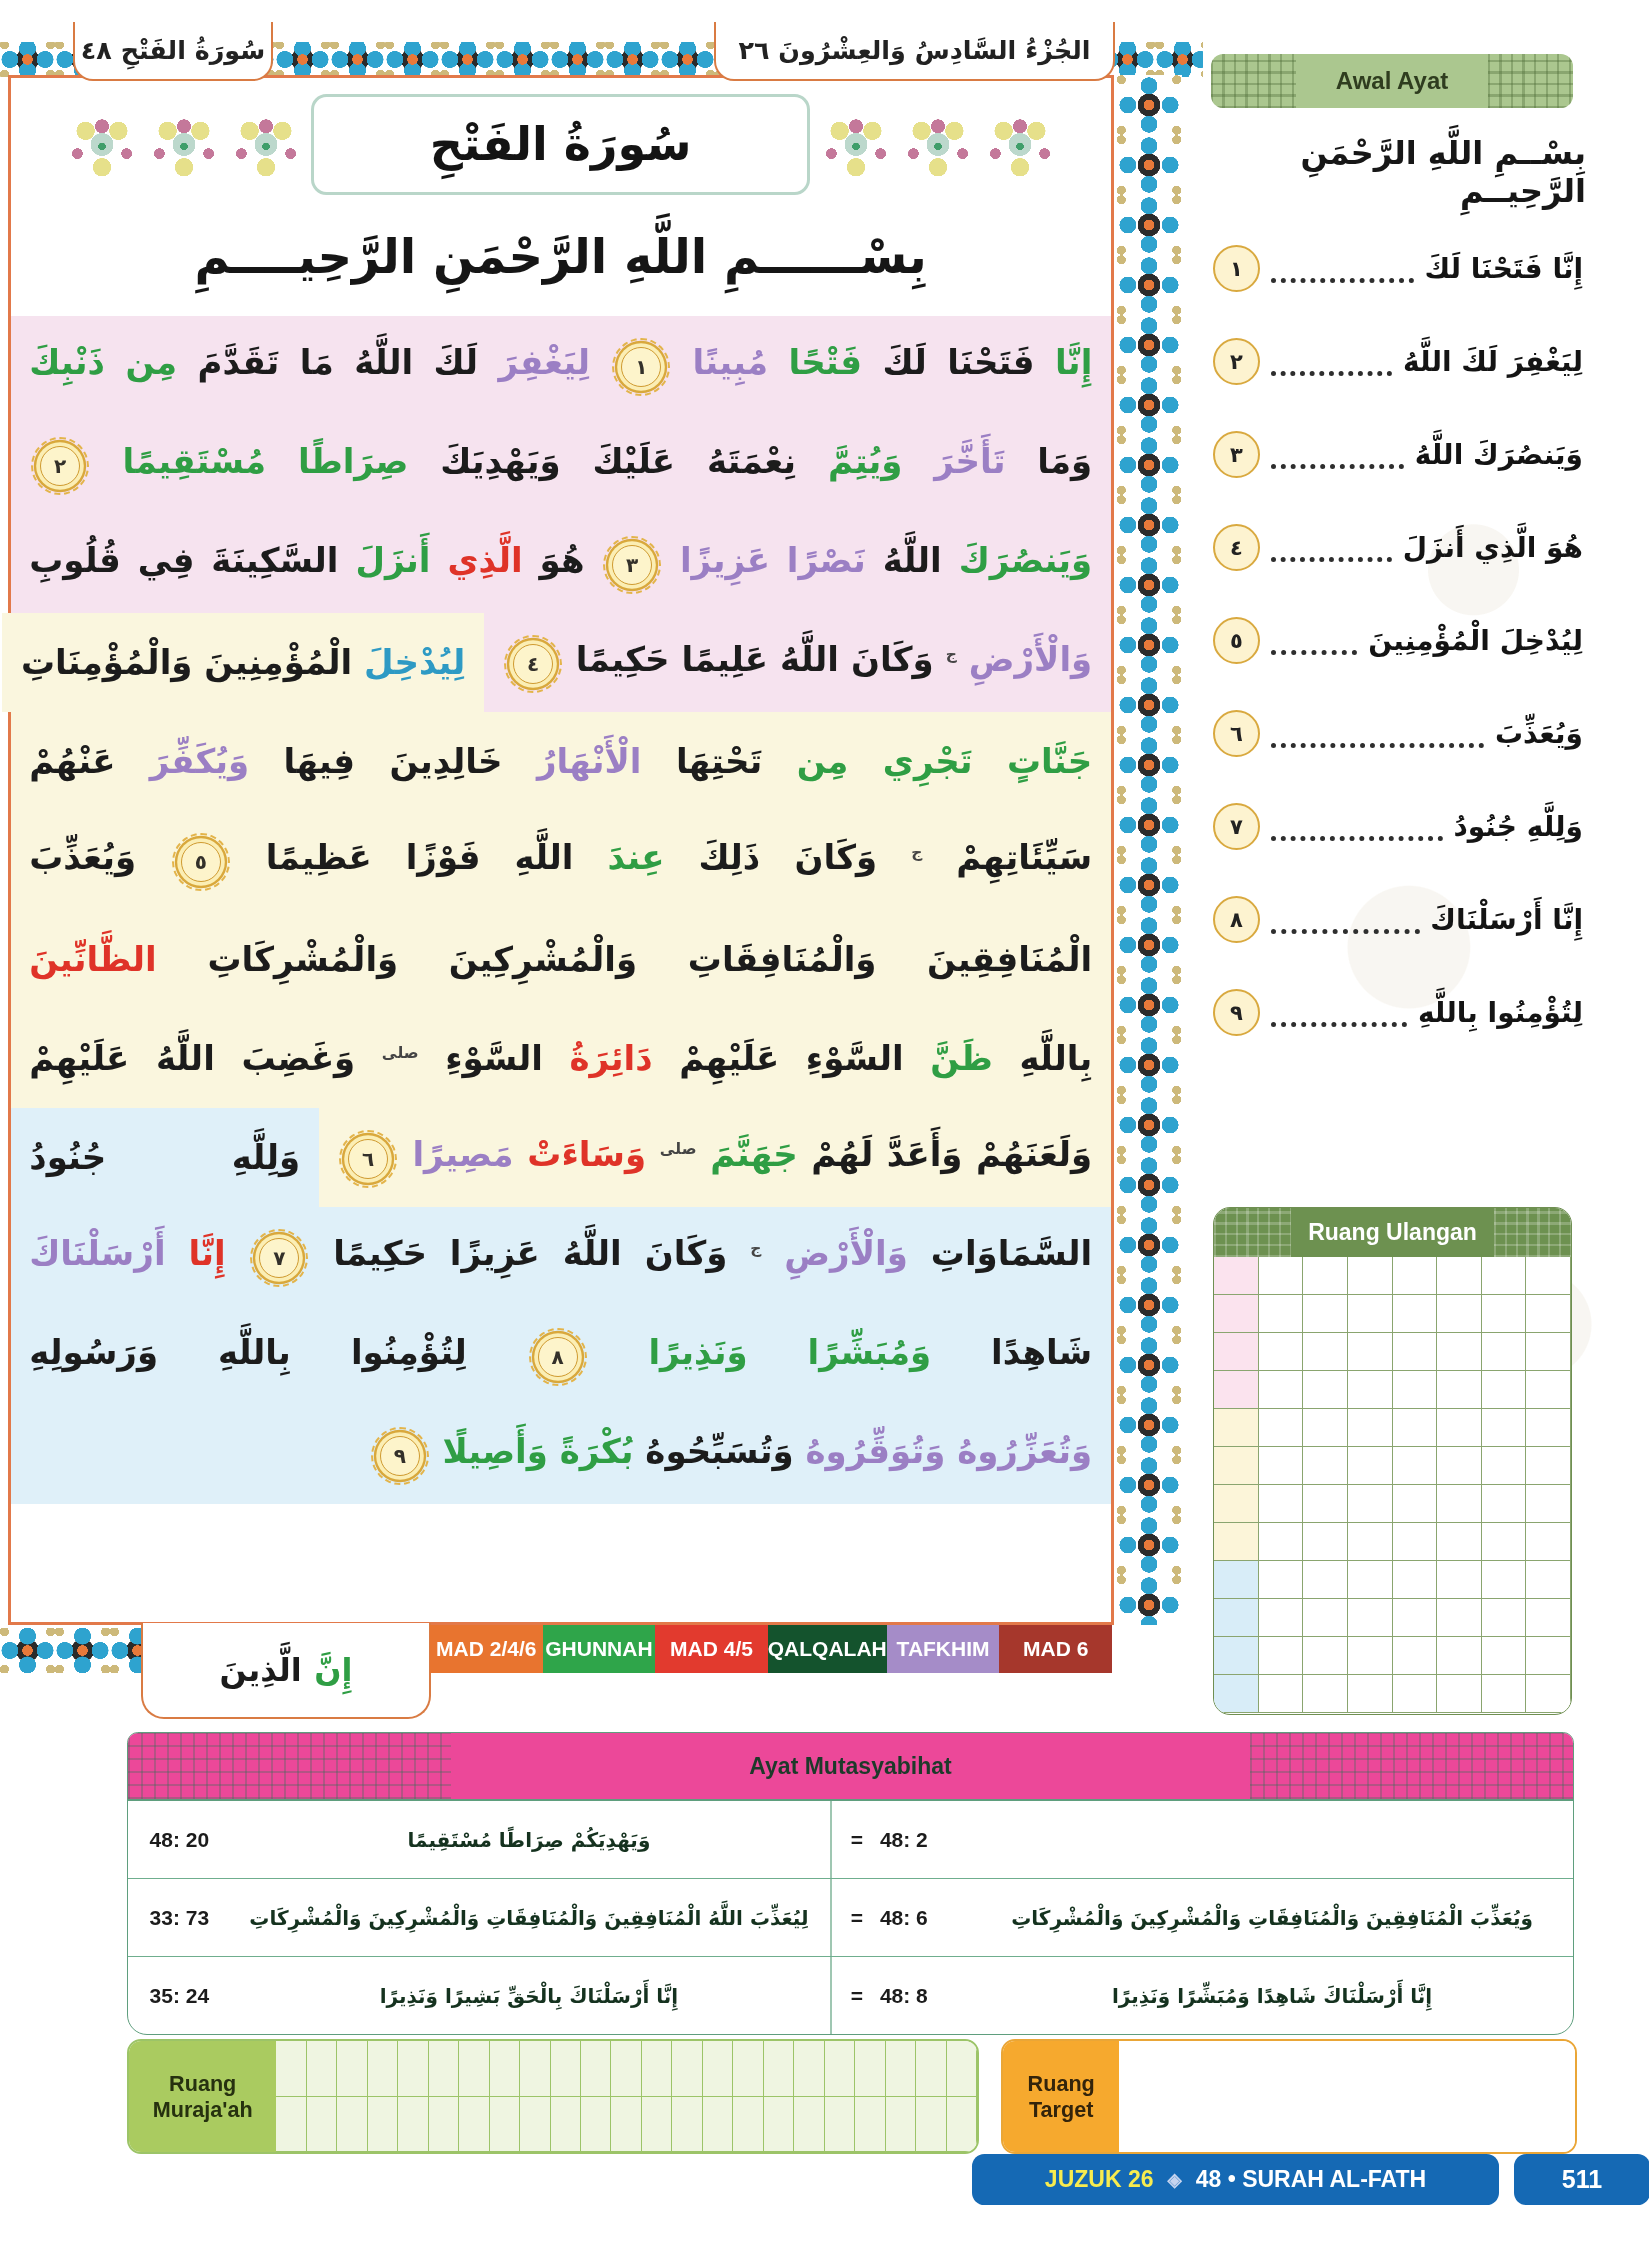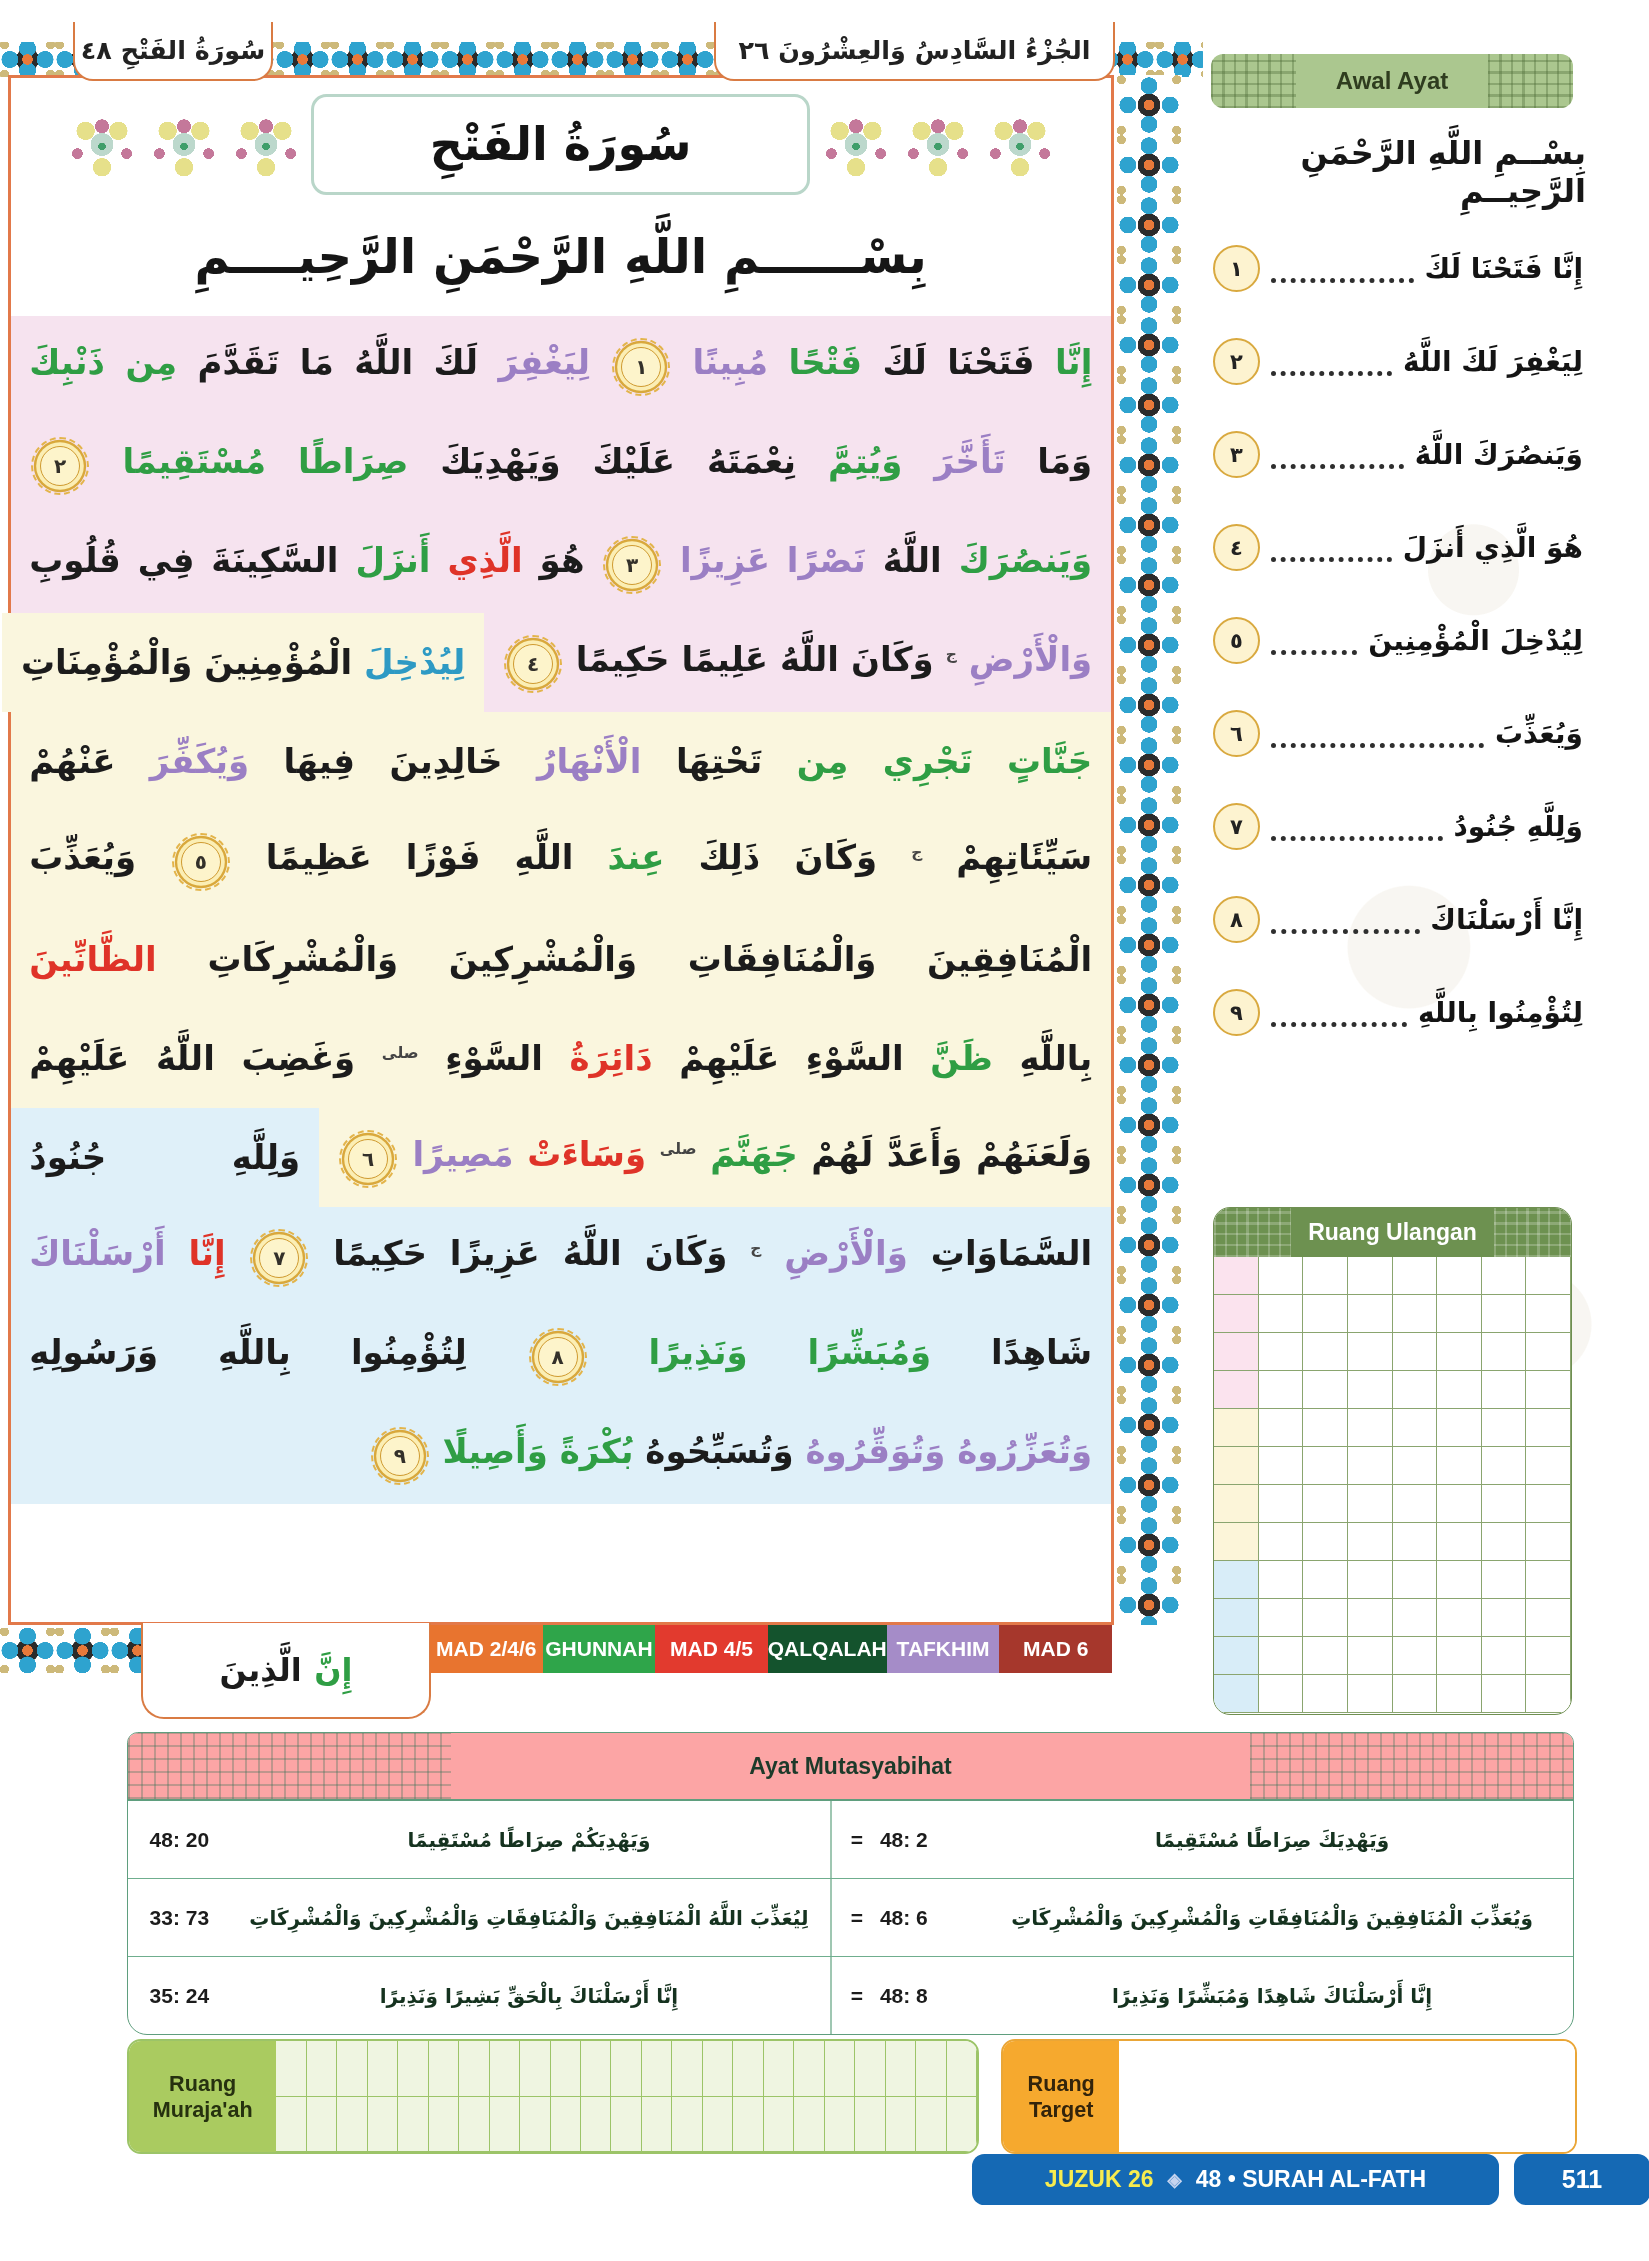--- a/index.html
+++ b/index.html
@@ -105,21 +105,21 @@
     background:
      repeating-linear-gradient(0deg,rgba(255,255,255,.22) 0 2.3px,transparent 2.3px 10.8px),
      repeating-linear-gradient(90deg,rgba(255,255,255,.22) 0 2.3px,transparent 2.3px 10.8px);}
   .ul-head::before{left:0;} .ul-head::after{right:0;}
   .ul-grid{display:grid;grid-template-columns:repeat(8,1fr);grid-auto-rows:1fr;height:456px;}
   .ul-cell{border-right:0.8px solid #8aa56f;border-bottom:0.8px solid #8aa56f;background:#fff;}
 
   
   .mut{position:absolute;left:127px;top:1732px;width:1447px;border:1.5px solid #5f9e7e;border-radius:10.8px 10.8px 20px 20px;
        overflow:hidden;background:#fff;box-sizing:border-box;}
-  .mut-head{position:relative;height:66px;background:#fca5a5;display:flex;align-items:center;justify-content:center;
+  .mut-head{position:relative;height:66px;background:#ec4899;display:flex;align-items:center;justify-content:center;
             color:#1d3a2a;font-size:23px;font-weight:700;font-family:"Liberation Sans",sans-serif;
             border-bottom:2.3px solid #5f9e7e;}
   .mut-head::before,.mut-head::after{content:"";position:absolute;top:0;bottom:0;width:323px;
     background:
      repeating-linear-gradient(0deg,rgba(47,112,84,.30) 0 2.3px,transparent 2.3px 13px),
      repeating-linear-gradient(90deg,rgba(47,112,84,.30) 0 2.3px,transparent 2.3px 13px);}
   .mut-head::before{left:0;} .mut-head::after{right:0;}
   .mut-row{display:grid;grid-template-columns:100px 1fr 2.3px 139px 1fr;height:77px;align-items:center;}
   .mut-row + .mut-row{border-top:1.5px solid #6fae8e;}
   .mut-ref{font-family:"Liberation Sans",sans-serif;font-size:21px;font-weight:700;color:#1c1c1c;padding-left:21.6px;}
@@ -433,21 +433,20 @@
     </div>
     <div id="mut-rows">
         <div class="mut-row">
           <div class="mut-ref">48: 20</div>
           <div class="mut-ar">وَيَهْدِيَكُمْ صِرَاطًا مُسْتَقِيمًا</div>
           <div class="mut-div"></div>
           <div class="mut-eqref">
             <span>=</span>
             <span>48: 2</span>
           </div>
-          <div class="mut-ar">وَيَهْدِيَكَ صِرَاطًا مُسْتَقِيمًا</div>
         </div>
         <div class="mut-row">
           <div class="mut-ref">33: 73</div>
           <div class="mut-ar">لِيُعَذِّبَ اللَّهُ الْمُنَافِقِينَ وَالْمُنَافِقَاتِ وَالْمُشْرِكِينَ وَالْمُشْرِكَاتِ</div>
           <div class="mut-div"></div>
           <div class="mut-eqref">
             <span>=</span>
             <span>48: 6</span>
           </div>
           <div class="mut-ar">وَيُعَذِّبَ الْمُنَافِقِينَ وَالْمُنَافِقَاتِ وَالْمُشْرِكِينَ وَالْمُشْرِكَاتِ</div>

